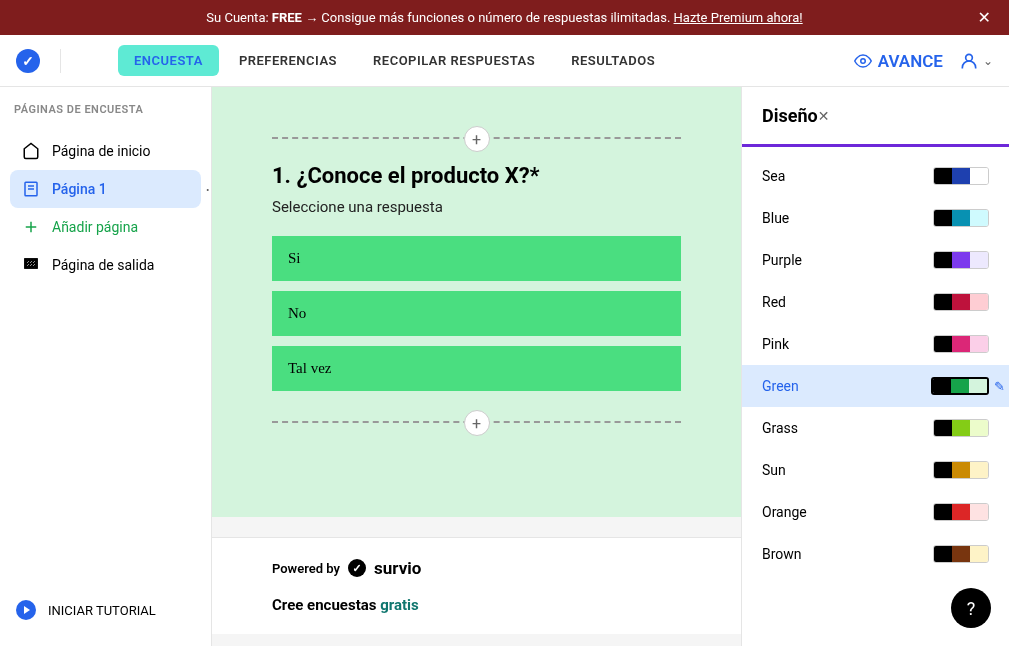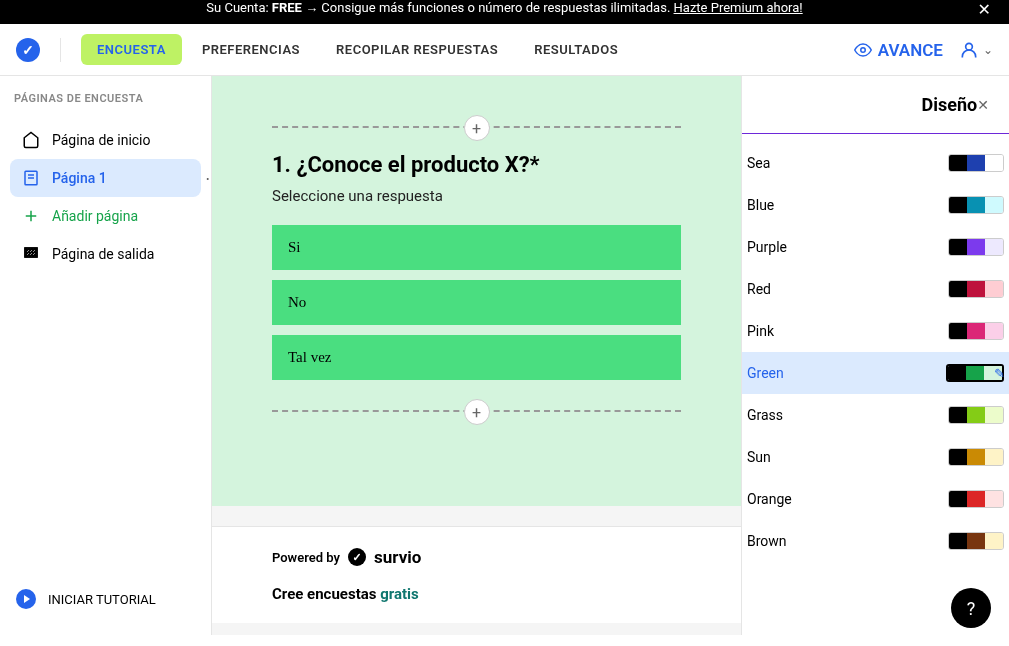--- a/index.html
+++ b/index.html
@@ -1,31 +1,31 @@
 <!DOCTYPE html>
 <html><head>
 <meta charset="utf-8">
 <style>
 * { margin: 0; padding: 0; box-sizing: border-box; font-family: -apple-system, BlinkMacSystemFont, "Segoe UI", Roboto, sans-serif; }
 body { width: 1009px; height: 646px; overflow: hidden; background: #fff; }
 
 
-.banner { background: #000000; color: #fff; height: 24px; display: flex; justify-content: center; font-size: 13px; position: relative; }
+.banner { background: #7f1d1d; color: #fff; height: 35px; display: flex; align-items: center; justify-content: center; font-size: 13px; position: relative; }
 .banner .free { font-weight: bold; }
 .banner .link { text-decoration: underline; cursor: pointer; }
 .banner .close-banner { position: absolute; right: 18px; color: #fff; font-size: 16px; cursor: pointer; }
 
 
 .header { height: 52px; border-bottom: 1px solid #e5e5e5; display: flex; align-items: center; padding: 0 16px; gap: 12px; }
 .logo { width: 24px; height: 24px; border-radius: 50%; background: #2563eb; position: relative; margin-right: 8px; }
 .logo::after { content: "✓"; color: #fff; position: absolute; top: 50%; left: 50%; transform: translate(-50%, -50%); font-size: 14px; font-weight: bold; }
 .divider-v { width: 1px; height: 24px; background: #e5e5e5; margin-right: 8px; }
 .nav-tabs { display: flex; gap: 4px; }
 .nav-tab { padding: 8px 16px; font-size: 13px; font-weight: 600; letter-spacing: 0.5px; color: #333; cursor: pointer; border-radius: 6px; }
-.nav-tab.active { background: #bef264; color: #2563eb; }
+.nav-tab.active { background: #5eead4; color: #2563eb; margin-left: 37px; }
 .header-right { margin-left: auto; display: flex; align-items: center; gap: 16px; }
 .avance { display: flex; align-items: center; gap: 6px; color: #2563eb; font-size: 17px; font-weight: 600; cursor: pointer; }
 .eye-icon { width: 18px; height: 18px; }
 .mejorar-btn { background: #f59e0b; color: #fff; border: none; padding: 10px 20px; border-radius: 6px; font-size: 12px; font-weight: 700; letter-spacing: 0.5px; cursor: pointer; }
 .user-menu { display: flex; align-items: center; gap: 4px; cursor: pointer; }
 .user-icon { width: 20px; height: 20px; color: #2563eb; }
 .chevron { color: #666; font-size: 12px; }
 
 
 .main { display: flex; height: calc(100% - 87px); }
@@ -51,25 +51,25 @@
 .question-sub { font-size: 15px; margin-bottom: 20px; color: #222; }
 .option { background: #4ade80; padding: 14px 16px; margin-bottom: 10px; border-radius: 0; font-size: 15px; cursor: pointer; font-family: Liberation Serif, serif; }
 .powered-section { background: #fff; padding: 20px 60px; border-top: 1px solid #e5e5e5; margin-top: 20px; }
 .powered { font-size: 13px; font-weight: 600; display: flex; align-items: center; gap: 8px; }
 .brand-logo { width: 18px; height: 18px; border-radius: 50%; background: #000; color: #fff; display: inline-flex; align-items: center; justify-content: center; font-size: 11px; font-weight: bold; }
 .cree { font-size: 15px; font-weight: 700; margin-top: 18px; }
 .cree .gratis { font-weight: 700; color: #0f766e; }
 
 
 .design-panel { width: 268px; border-left: 1px solid #e5e5e5; background: #fff; display: flex; flex-direction: column; }
-.design-header { padding: 18px 20px; display: flex; align-items: center; justify-content: flex-end; border-bottom: 1px solid #6d28d9; }
+.design-header { padding: 18px 20px; display: flex; align-items: center; justify-content: flex-start; border-bottom: 3px solid #6d28d9; }
 .design-title { font-size: 18px; font-weight: 700; }
 .close-panel { color: #666; cursor: pointer; font-size: 14px; }
 .theme-list { overflow-y: auto; flex: 1; padding: 8px 0; }
-.theme-row { display: flex; align-items: center; justify-content: space-between; padding: 12px 5px; cursor: pointer; position: relative; }
+.theme-row { display: flex; align-items: center; justify-content: space-between; padding: 12px 20px; cursor: pointer; position: relative; }
 .theme-row.active { background: #dbeafe; }
 .theme-row.active .theme-name { color: #2563eb; }
 .theme-name { font-size: 14px; }
 .swatch-group { display: flex; border: 1px solid #ccc; border-radius: 3px; overflow: hidden; height: 18px; }
 .theme-row.active .swatch-group { border: 2px solid #000; }
 .swatch { width: 18px; height: 100%; }
 .edit-pencil { position: absolute; right: 4px; color: #2563eb; font-size: 13px; }
 
 
 .help-btn { position: fixed; right: 18px; bottom: 18px; width: 40px; height: 40px; border-radius: 50%; background: #000; color: #fff; display: flex; align-items: center; justify-content: center; font-size: 18px; cursor: pointer; z-index: 100; }

